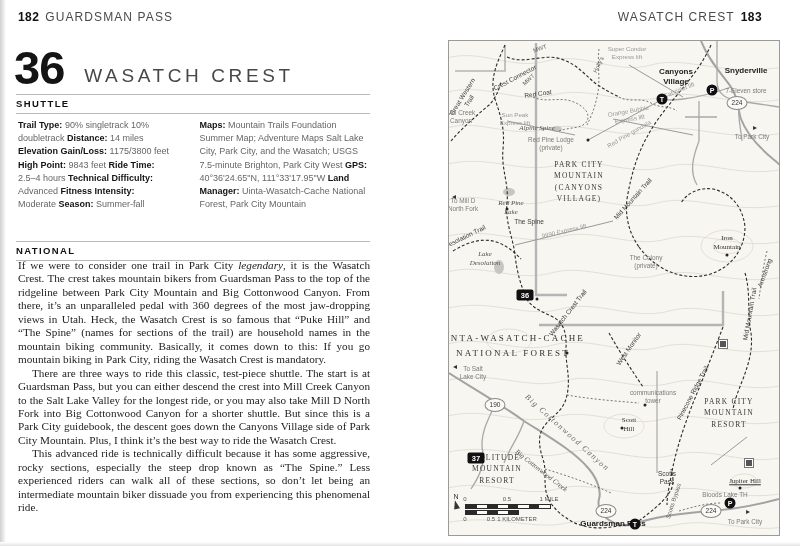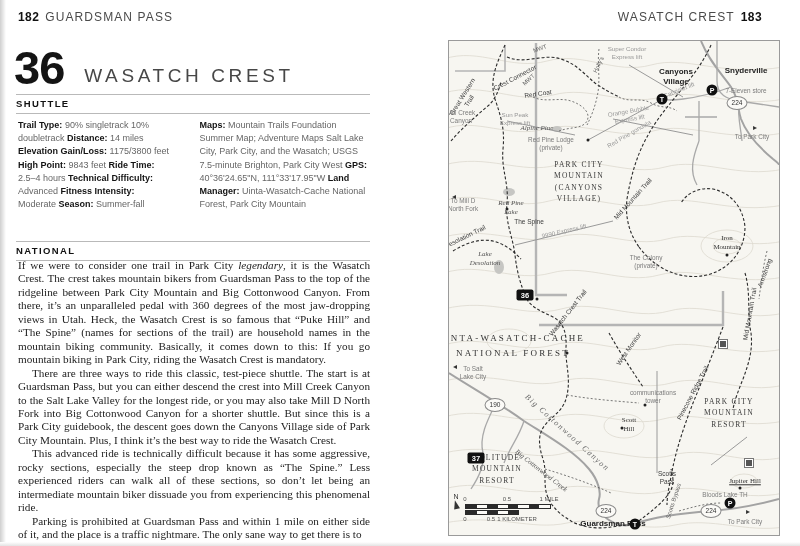--- a/index.html
+++ b/index.html
@@ -91,21 +91,20 @@
       <div class="stats-col c1" id="stats-left"><span class="stat"><span class="sl">Trail Type:</span> <span class="sv">90% singletrack 10% doubletrack</span> </span><span class="stat"><span class="sl">Distance:</span> <span class="sv">14 miles</span> </span><span class="stat"><span class="sl">Elevation Gain/Loss:</span> <span class="sv">1175/3800 feet</span> </span><span class="stat"><span class="sl">High Point:</span> <span class="sv">9843 feet</span> </span><span class="stat"><span class="sl">Ride Time:</span> <span class="sv">2.5–4 hours</span> </span><span class="stat"><span class="sl">Technical Difficulty:</span> <span class="sv">Advanced</span> </span><span class="stat"><span class="sl">Fitness Intensity:</span> <span class="sv">Moderate</span> </span><span class="stat"><span class="sl">Season:</span> <span class="sv">Summer-fall</span> </span></div>
       <div class="stats-col c2" id="stats-right"><span class="stat"><span class="sl">Maps:</span> <span class="sv">Mountain Trails Foundation Summer Map; Adventure Maps Salt Lake City, Park City, and the Wasatch; USGS 7.5-minute Brighton, Park City West</span> </span><span class="stat"><span class="sl">GPS:</span> <span class="sv">40°36'24.65"N, 111°33'17.95"W</span> </span><span class="stat"><span class="sl">Land Manager:</span> <span class="sv">Uinta-Wasatch-Cache National Forest, Park City Mountain</span> </span></div>
     </div>
 
     <div class="sec-head sec-overview">NATIONAL</div>
 
     <div class="body-text" id="overview-body">
         <p>If we were to consider one trail in Park City <i>legendary</i>, it is the Wasatch Crest. The crest takes mountain bikers from Guardsman Pass to the top of the ridgeline between Park City Mountain and Big Cottonwood Canyon. From there, it’s an unparalleled pedal with 360 degrees of the most jaw-dropping views in Utah. Heck, the Wasatch Crest is so famous that “Puke Hill” and “The Spine” (names for sections of the trail) are household names in the mountain biking community. Basically, it comes down to this: If you go mountain biking in Park City, riding the Wasatch Crest is mandatory.</p>
         <p>There are three ways to ride this classic, test-piece shuttle. The start is at Guardsman Pass, but you can either descend the crest into Mill Creek Canyon to the Salt Lake Valley for the longest ride, or you may also take Mill D North Fork into Big Cottonwood Canyon for a shorter shuttle. But since this is a Park City guidebook, the descent goes down the Canyons Village side of Park City Mountain. Plus, I think it’s the best way to ride the Wasatch Crest.</p>
         <p>This advanced ride is technically difficult because it has some aggressive, rocky sections, especially the steep drop known as “The Spine.” Less experienced riders can walk all of these sections, so don’t let being an intermediate mountain biker dissuade you from experiencing this phenomenal ride.</p>
-        <p>Parking is prohibited at Guardsman Pass and within 1 mile on either side of it, and the place is a traffic nightmare. The only sane way to get there is to</p>
       </div>
   </div>
 
   <div>
     <div class="run-head rh-right">
       <span>WASATCH CREST</span><b>183</b>
     </div>
 
     <div class="map">
       <svg width="330" height="494" viewBox="0 0 330 494">
@@ -200,21 +199,21 @@
           <div class="ml lift" style="left: 66px; top: 78px; transform: translate(-50%, -50%);">Sun Peak<br>Express lift</div>
           <div class="ml lift" style="left: 178px; top: 12px; transform: translate(-50%, -50%);">Super Condor<br>Express lift</div>
           <div class="ml lift" style="left: 180px; top: 74px; transform: translate(-50%, -50%) rotate(-10deg);">Orange Bubble<br>Express lift</div>
           <div class="ml lift" style="left: 180px; top: 93px; transform: translate(-50%, -50%) rotate(-30deg);">Red Pine gondola</div>
           <div class="ml lift" style="left: 230px; top: 49px; transform: translate(-50%, -50%) rotate(-22deg);">Cabriolet lift</div>
           <div class="ml town" style="left: 227px; top: 36px; transform: translate(-50%, -50%);">Canyons<br>Village</div>
           <div class="ml town" style="left: 297px; top: 30px; transform: translate(-50%, -50%);">Snyderville</div>
           <div class="ml small" style="left: 297px; top: 50px; transform: translate(-50%, -50%);">7-Eleven store</div>
           <div class="ml small" style="left: 303px; top: 96px; transform: translate(-50%, -50%);">To Park City</div>
           <div class="ml small" style="left: 12px; top: 76px; transform: translate(-50%, -50%);">Mill Creek<br>Canyon</div>
-          <div class="ml water" style="left: 88px; top: 87px; transform: translate(-50%, -50%);">Alpine Pine</div>
+          <div class="ml water" style="left: 88px; top: 87px; transform: translate(-50%, -50%);">Alpine Spine</div>
           <div class="ml small" style="left: 102px; top: 103px; transform: translate(-50%, -50%);">Red Pine Lodge<br>(private)</div>
           <div class="ml place" style="left: 130px; top: 140px; transform: translate(-50%, -50%);">PARK CITY<br>MOUNTAIN<br>(CANYONS<br>VILLAGE)</div>
           <div class="ml water" style="left: 62px; top: 167px; transform: translate(-50%, -50%);">Red Pine<br>Lake</div>
           <div class="ml trail" style="left: 80px; top: 181px; transform: translate(-50%, -50%);">The Spine</div>
           <div class="ml lift" style="left: 115px; top: 190px; transform: translate(-50%, -50%) rotate(-13deg);">9990 Express lift</div>
           <div class="ml trail" style="left: 184px; top: 158px; transform: translate(-50%, -50%) rotate(-48deg);">Mid Mountain Trail</div>
           <div class="ml peak" style="left: 278px; top: 202px; transform: translate(-50%, -50%);">Iron<br>Mountain</div>
           <div class="ml small" style="left: 197px; top: 221px; transform: translate(-50%, -50%);">The Colony<br>(private)</div>
           <div class="ml trail" style="left: 316px; top: 232px; transform: translate(-50%, -50%) rotate(-70deg);">Armstrong</div>
           <div class="ml trail" style="left: 16px; top: 196px; transform: translate(-50%, -50%) rotate(-26deg);">Desolation Trail</div>

